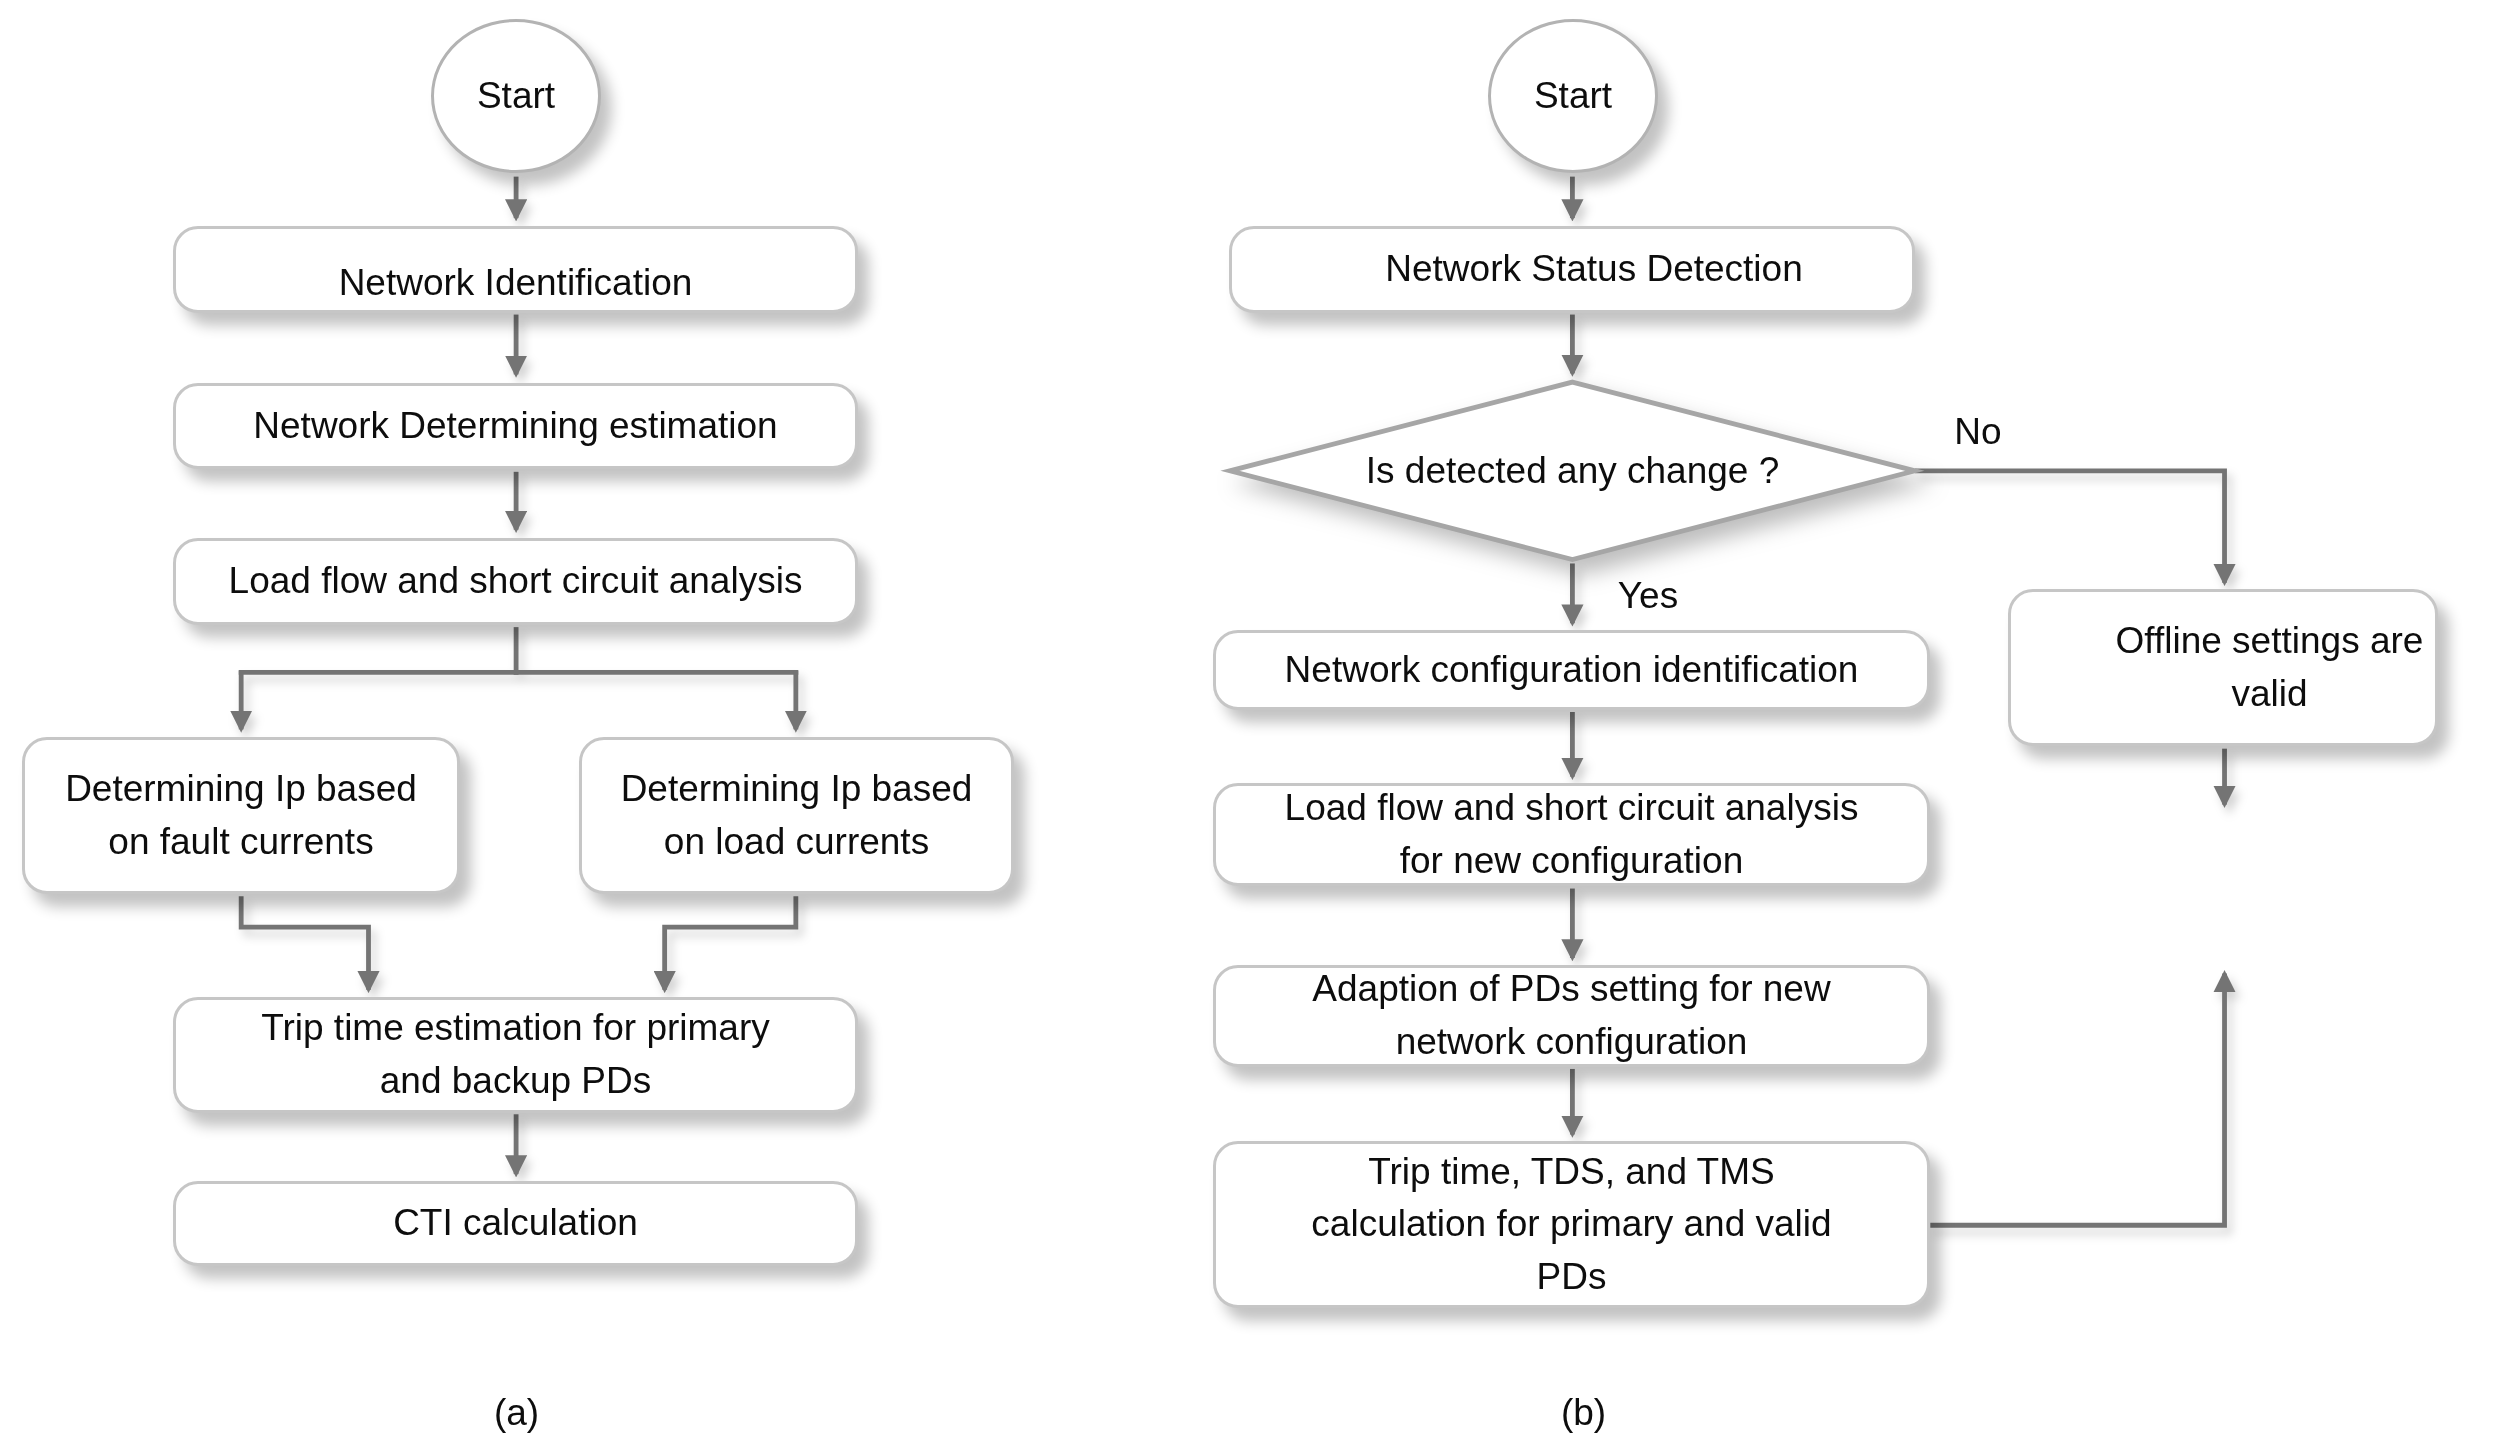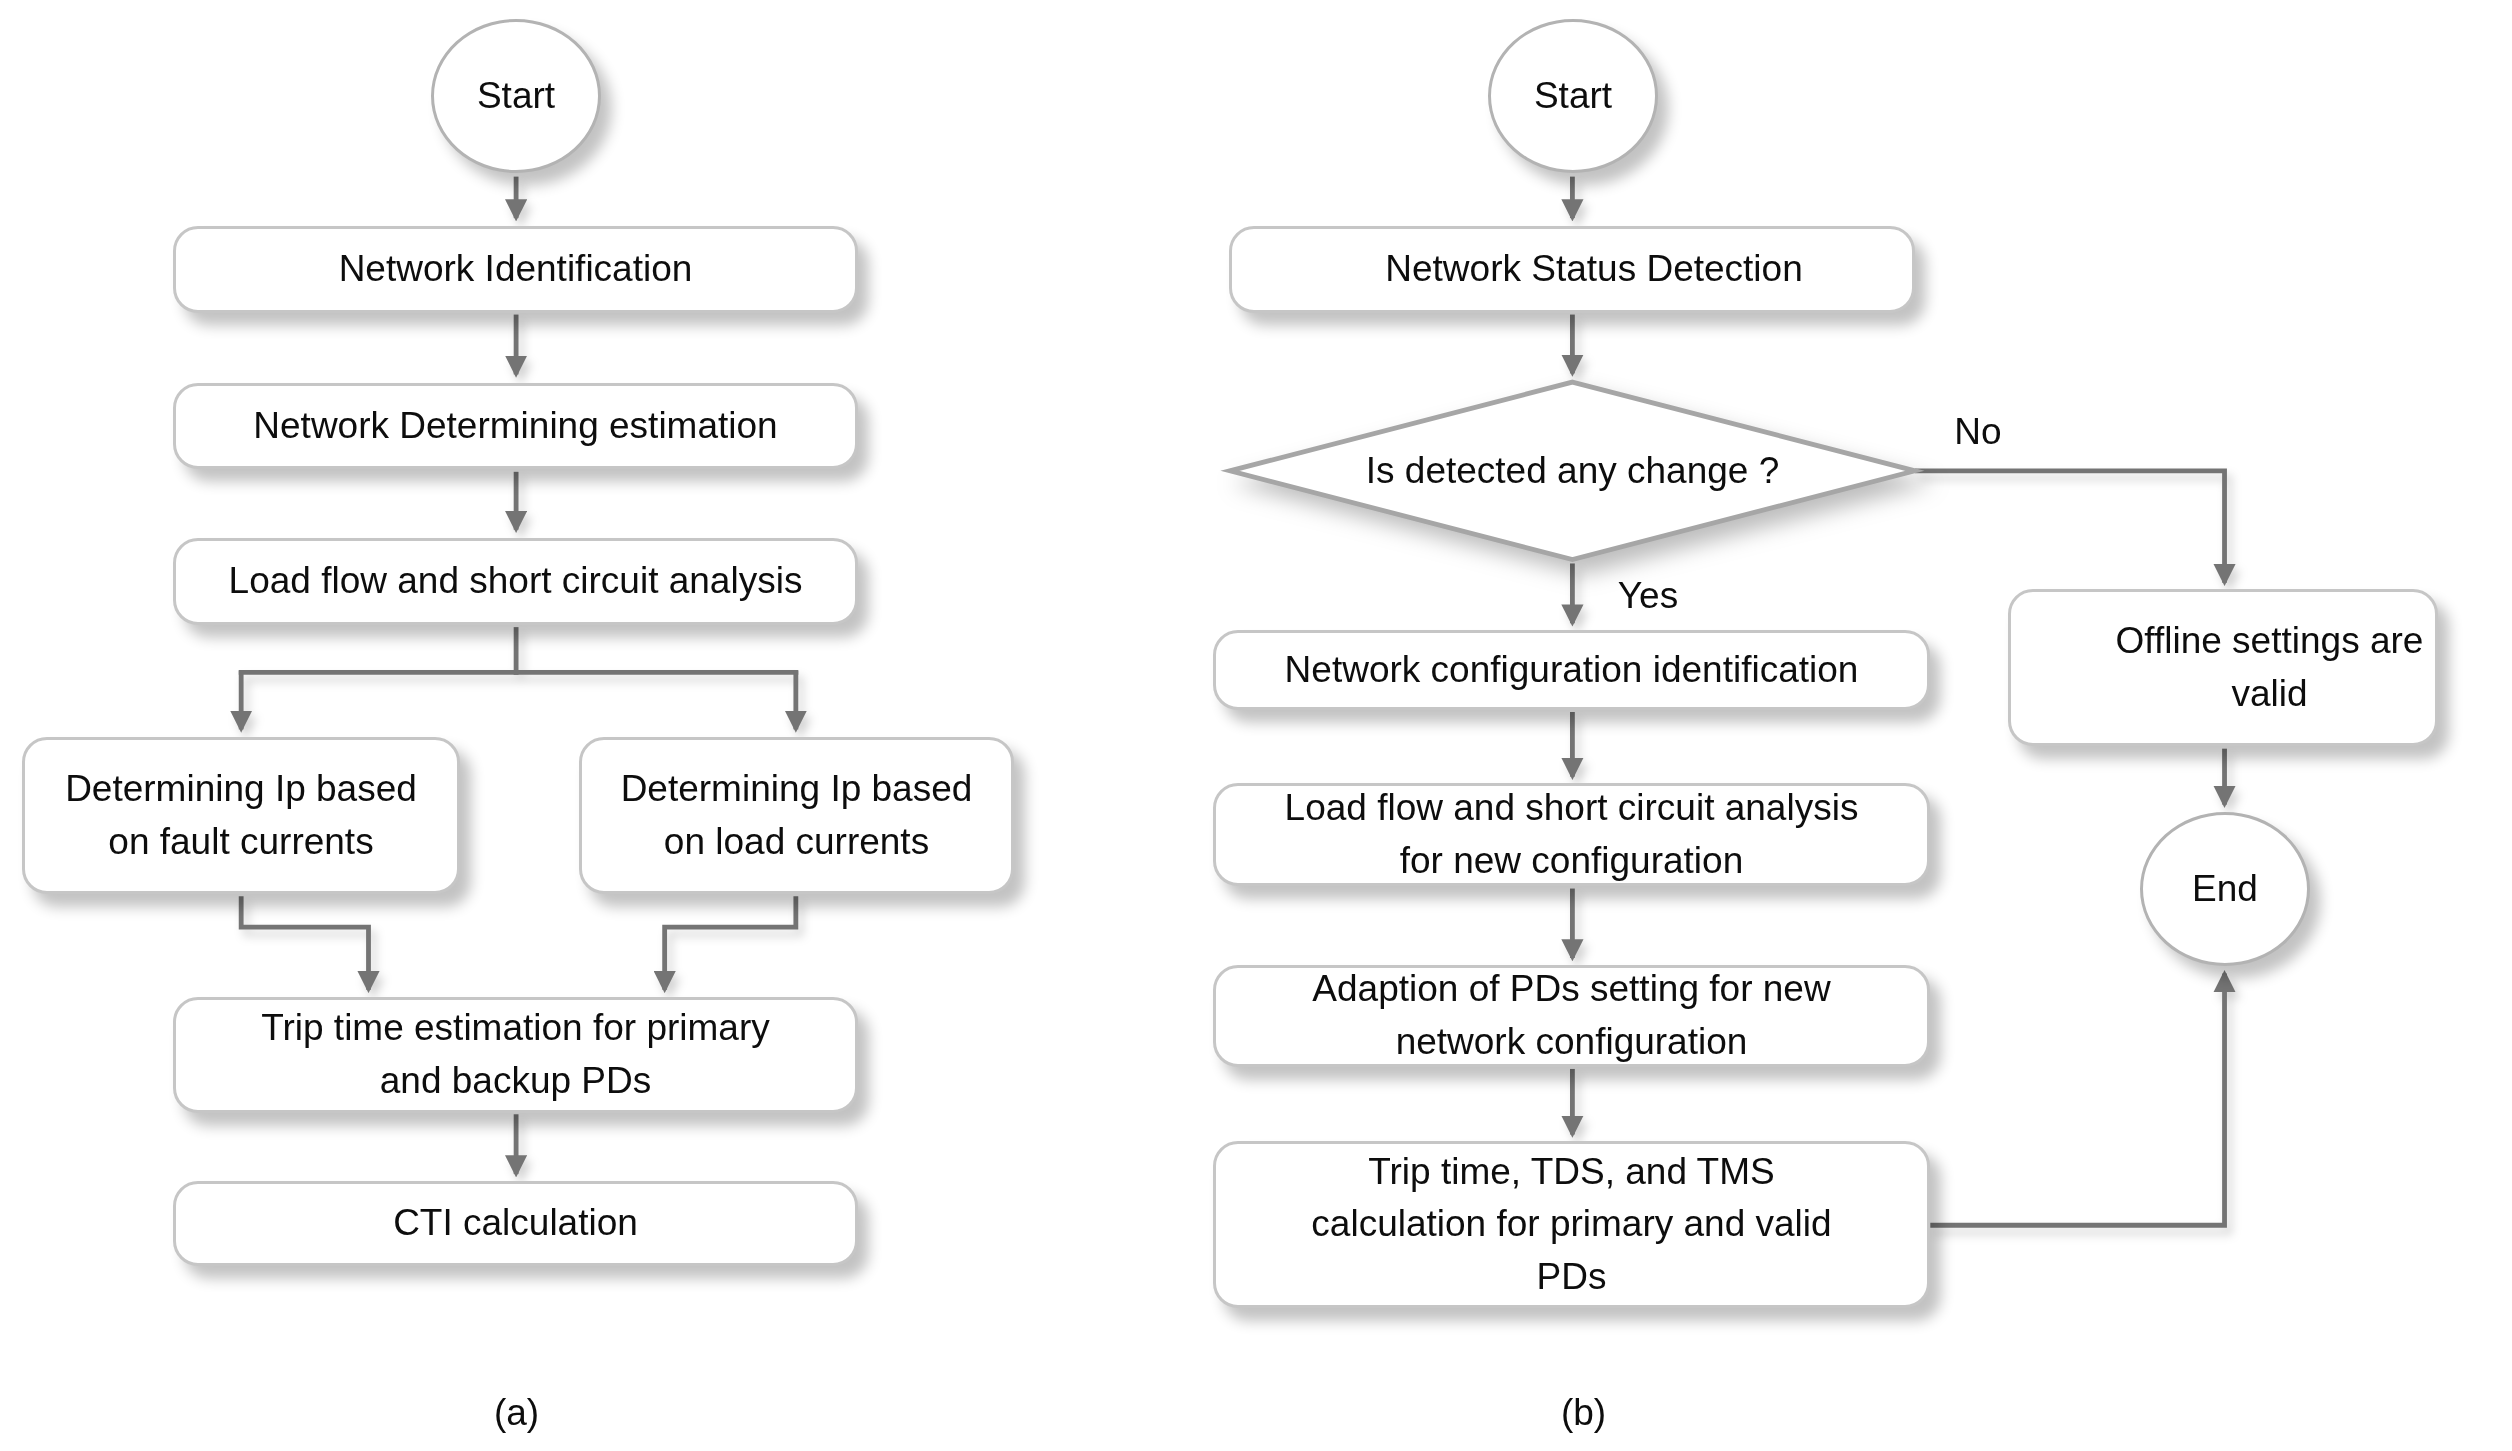--- a/index.html
+++ b/index.html
@@ -81,21 +81,21 @@
       <path class="connector" marker-end="url(#arrow)" d="M2306 776 L2306 834"></path>
     </g>
 
     <polygon class="diamond" points="1630,396 1985,488 1630,580 1275,488"></polygon>
   </svg>
 
   <div class="node ellipse" style="left:431px;top:19.3px;width:170px;height:154px;">
     <span class="label">Start</span>
   </div>
 
-  <div class="node box" style="left:173px;top:226px;width:685px;height:87px;">
+  <div class="node box" style="left:173px;top:226px;width:685px;height:87px;align-items:flex-end;">
     <span class="label">Network Identification</span>
   </div>
 
   <div class="node box" style="left:173px;top:383px;width:685px;height:86px;">
     <span class="label">Network Determining estimation</span>
   </div>
 
   <div class="node box" style="left:173px;top:538px;width:685px;height:87px;">
     <span class="label">Load flow and short circuit analysis</span>
   </div>
@@ -161,22 +161,19 @@
     <span class="label">Trip time, TDS, and TMS
 calculation for primary and valid
 PDs</span>
   </div>
 
   <div class="node box" style="left:2008px;top:589px;width:430px;height:157px;justify-content:flex-end;">
     <span class="label">Offline settings are
 valid</span>
   </div>
 
-  <div class="node ellipse" style="left:2140px;top:812px;width:170px;height:154px;">
-    <span class="label">End</span>
-  </div>
 
   <div class="node caption" style="left:1487px;top:1386px;width:193px;height:53px;">
     <span>(b)</span>
   </div>
 
 </div>
 
 
 </body></html>

